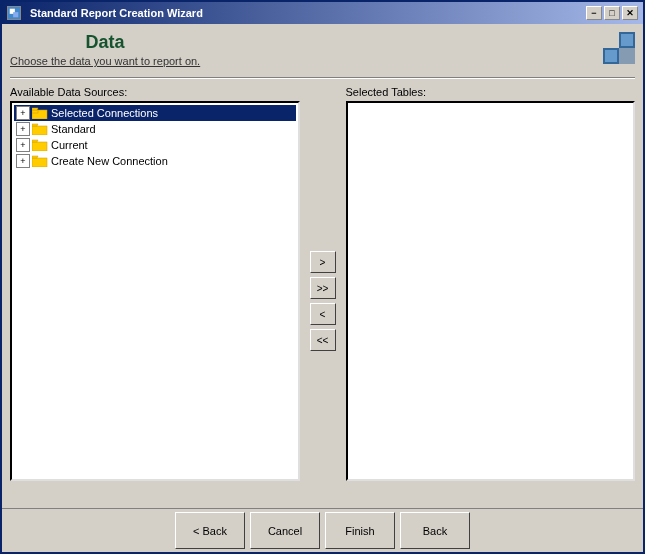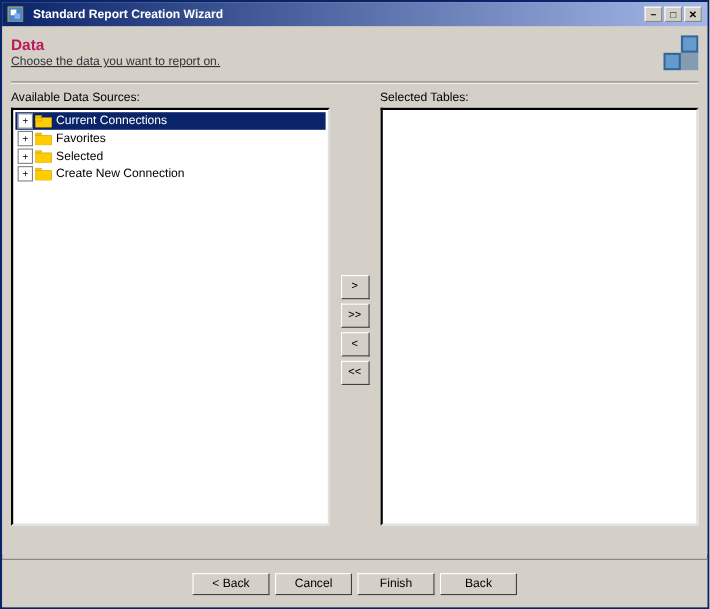--- a/index.html
+++ b/index.html
@@ -86,22 +86,23 @@
       justify-content: space-between;
       align-items: flex-start;
       margin-bottom: 10px;
     }
     .header-text {
       display: flex;
       flex-direction: column;
     }
     .header-title {
       font-weight: bold;
-      font-size: 14px;
-      color: #be185d;
+      font-size: 18px;
+      color: #14532d;
+      text-align: center;
     }
     .header-subtitle {
       font-size: 11px;
       color: #333;
       margin-top: 2px;
       text-decoration: underline;
     }
     .header-icon {
       width: 32px;
       height: 32px;
@@ -215,21 +216,21 @@
       border-top: 1px solid #808080;
       display: flex;
       align-items: center;
       justify-content: center;
       gap: 5px;
       flex-shrink: 0;
       margin-top: 4px;
     }
     .bottom-btn {
       min-width: 70px;
-      height: 20px;
+      height: 37px;
       background: #d4d0c8;
       border: 1px solid #808080;
       border-top-color: #fff;
       border-left-color: #fff;
       border-bottom-color: #404040;
       border-right-color: #404040;
       font-size: 11px;
       cursor: pointer;
       display: flex;
       align-items: center;
@@ -294,43 +295,43 @@
 
           <div class="tree-item selected">
             <div class="expander">+</div>
             <div class="folder-icon">
               <svg viewBox="0 0 16 12">
                   <rect x="0" y="3" width="15" height="9" fill="#ffcc00" stroke="#cc9900" stroke-width="0.5"></rect>
                   <rect x="0" y="3" width="6" height="3" fill="#ffcc00" stroke="#cc9900" stroke-width="0.5"></rect>
                   <polygon points="0,3 5,3 6,1 0,1" fill="#ffcc00" stroke="#cc9900" stroke-width="0.5"></polygon>
                 </svg>
             </div>
-            <span class="tree-item-label">Current Connections</span>
+            <span class="tree-item-label">Selected Connections</span>
           </div>
 
           <div class="tree-item">
             <div class="expander">+</div>
             <div class="folder-icon">
               <svg viewBox="0 0 16 12">
                   <rect x="0" y="3" width="15" height="9" fill="#ffcc00" stroke="#cc9900" stroke-width="0.5"></rect>
                   <polygon points="0,3 5,3 6,1 0,1" fill="#ffcc00" stroke="#cc9900" stroke-width="0.5"></polygon>
                 </svg>
             </div>
-            <span class="tree-item-label">Favorites</span>
+            <span class="tree-item-label">Standard</span>
           </div>
 
           <div class="tree-item">
             <div class="expander">+</div>
             <div class="folder-icon">
               <svg viewBox="0 0 16 12">
                   <rect x="0" y="3" width="15" height="9" fill="#ffcc00" stroke="#cc9900" stroke-width="0.5"></rect>
                   <polygon points="0,3 5,3 6,1 0,1" fill="#ffcc00" stroke="#cc9900" stroke-width="0.5"></polygon>
                 </svg>
             </div>
-            <span class="tree-item-label">Selected</span>
+            <span class="tree-item-label">Current</span>
           </div>
 
           <div class="tree-item">
             <div class="expander">+</div>
             <div class="folder-icon">
               <svg viewBox="0 0 16 12">
                   <rect x="0" y="3" width="15" height="9" fill="#ffcc00" stroke="#cc9900" stroke-width="0.5"></rect>
                   <polygon points="0,3 5,3 6,1 0,1" fill="#ffcc00" stroke="#cc9900" stroke-width="0.5"></polygon>
                 </svg>
             </div>

